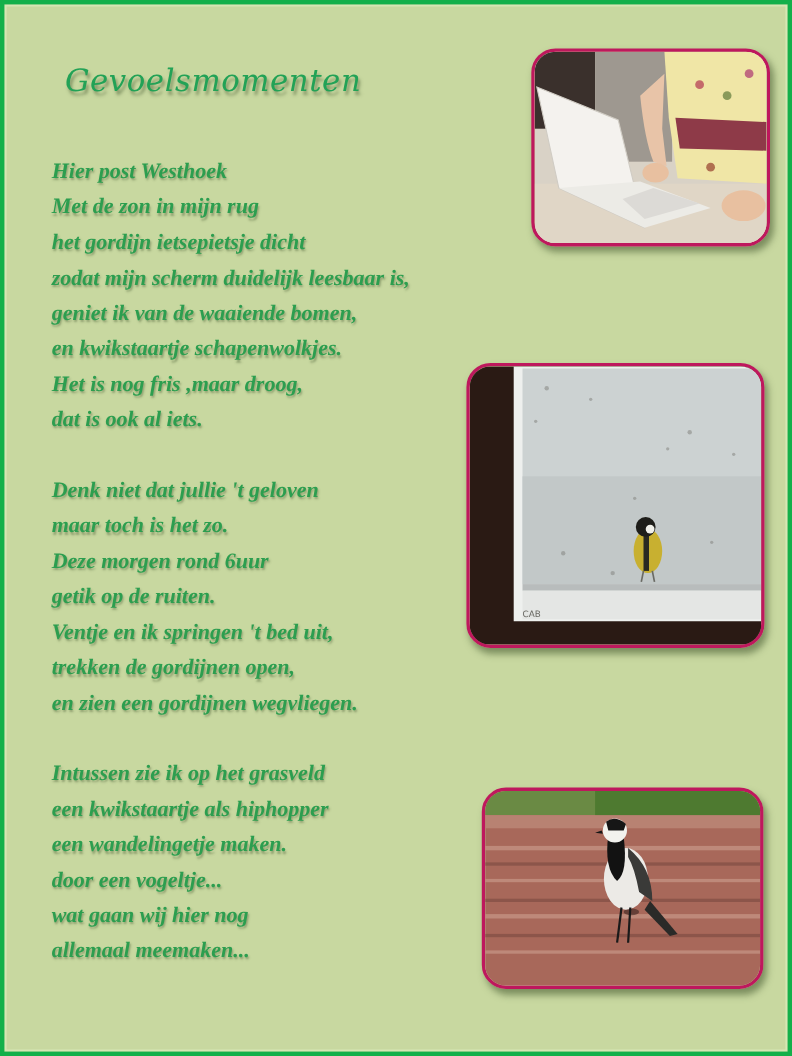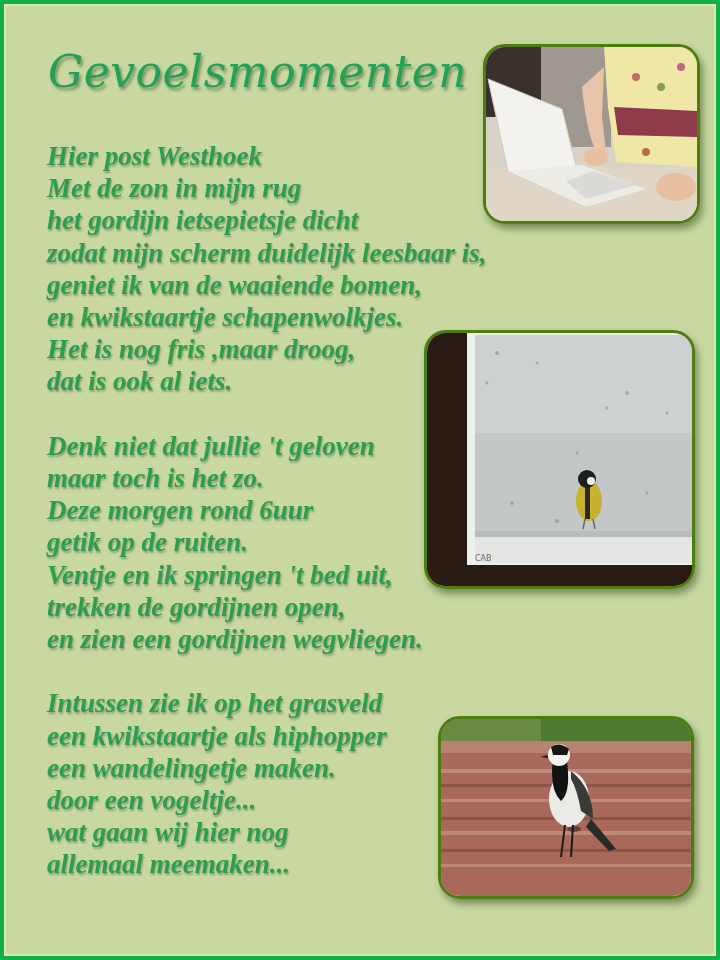--- a/index.html
+++ b/index.html
@@ -11,42 +11,42 @@
     .page {
       position: absolute; left: 0; top: 0;
       width: 720px; height: 960px;
       box-sizing: border-box;
       border: 4px solid #13b04a;
       background: #c8d8a0;
       box-shadow: inset 0 0 0 2px #d6e6b4;
     }
     .title {
       position: absolute; left: 44px; top: 42px;
-      margin: 0;
+      margin: 11px;
       font-family: "DejaVu Serif", "Liberation Serif", serif;
       font-style: italic; font-weight: normal;
-      font-size: 44px; letter-spacing: 0.5px;
+      font-size: 28px; letter-spacing: 0.5px;
       color: #22a256;
       text-shadow: 2px 3px 3px rgba(70, 90, 50, 0.55);
     }
     .poem {
       position: absolute; left: 43px; top: 136px;
       font-family: "Liberation Serif", "DejaVu Serif", serif;
       font-style: italic; font-weight: bold;
-      font-size: 27px; line-height: 32.2px;
+      font-size: 20px; line-height: 32.2px;
       color: #2c9e4f;
       text-shadow: 1px 2px 2px rgba(70, 90, 50, 0.45);
     }
     .stanza { margin-bottom: 32.2px; }
     .stanza:last-child { margin-bottom: 0; }
     .line { display: block; white-space: nowrap; }
 
     .photo {
       position: absolute; box-sizing: border-box;
-      border: 3px solid #4d7c0f;
+      border: 3px solid #be185d;
       border-radius: 22px; overflow: hidden;
       box-shadow: 3px 5px 7px rgba(60, 80, 40, 0.55);
     }
     .photo svg { display: block; width: 100%; height: 100%; }
     .photo-laptop { left: 479px; top: 40px; width: 217px; height: 180px; }
     .photo-window { left: 420px; top: 326px; width: 271px; height: 259px; }
     .photo-wagtail { left: 434px; top: 712px; width: 256px; height: 183px; }
   </style>
 </head>
 <body>

